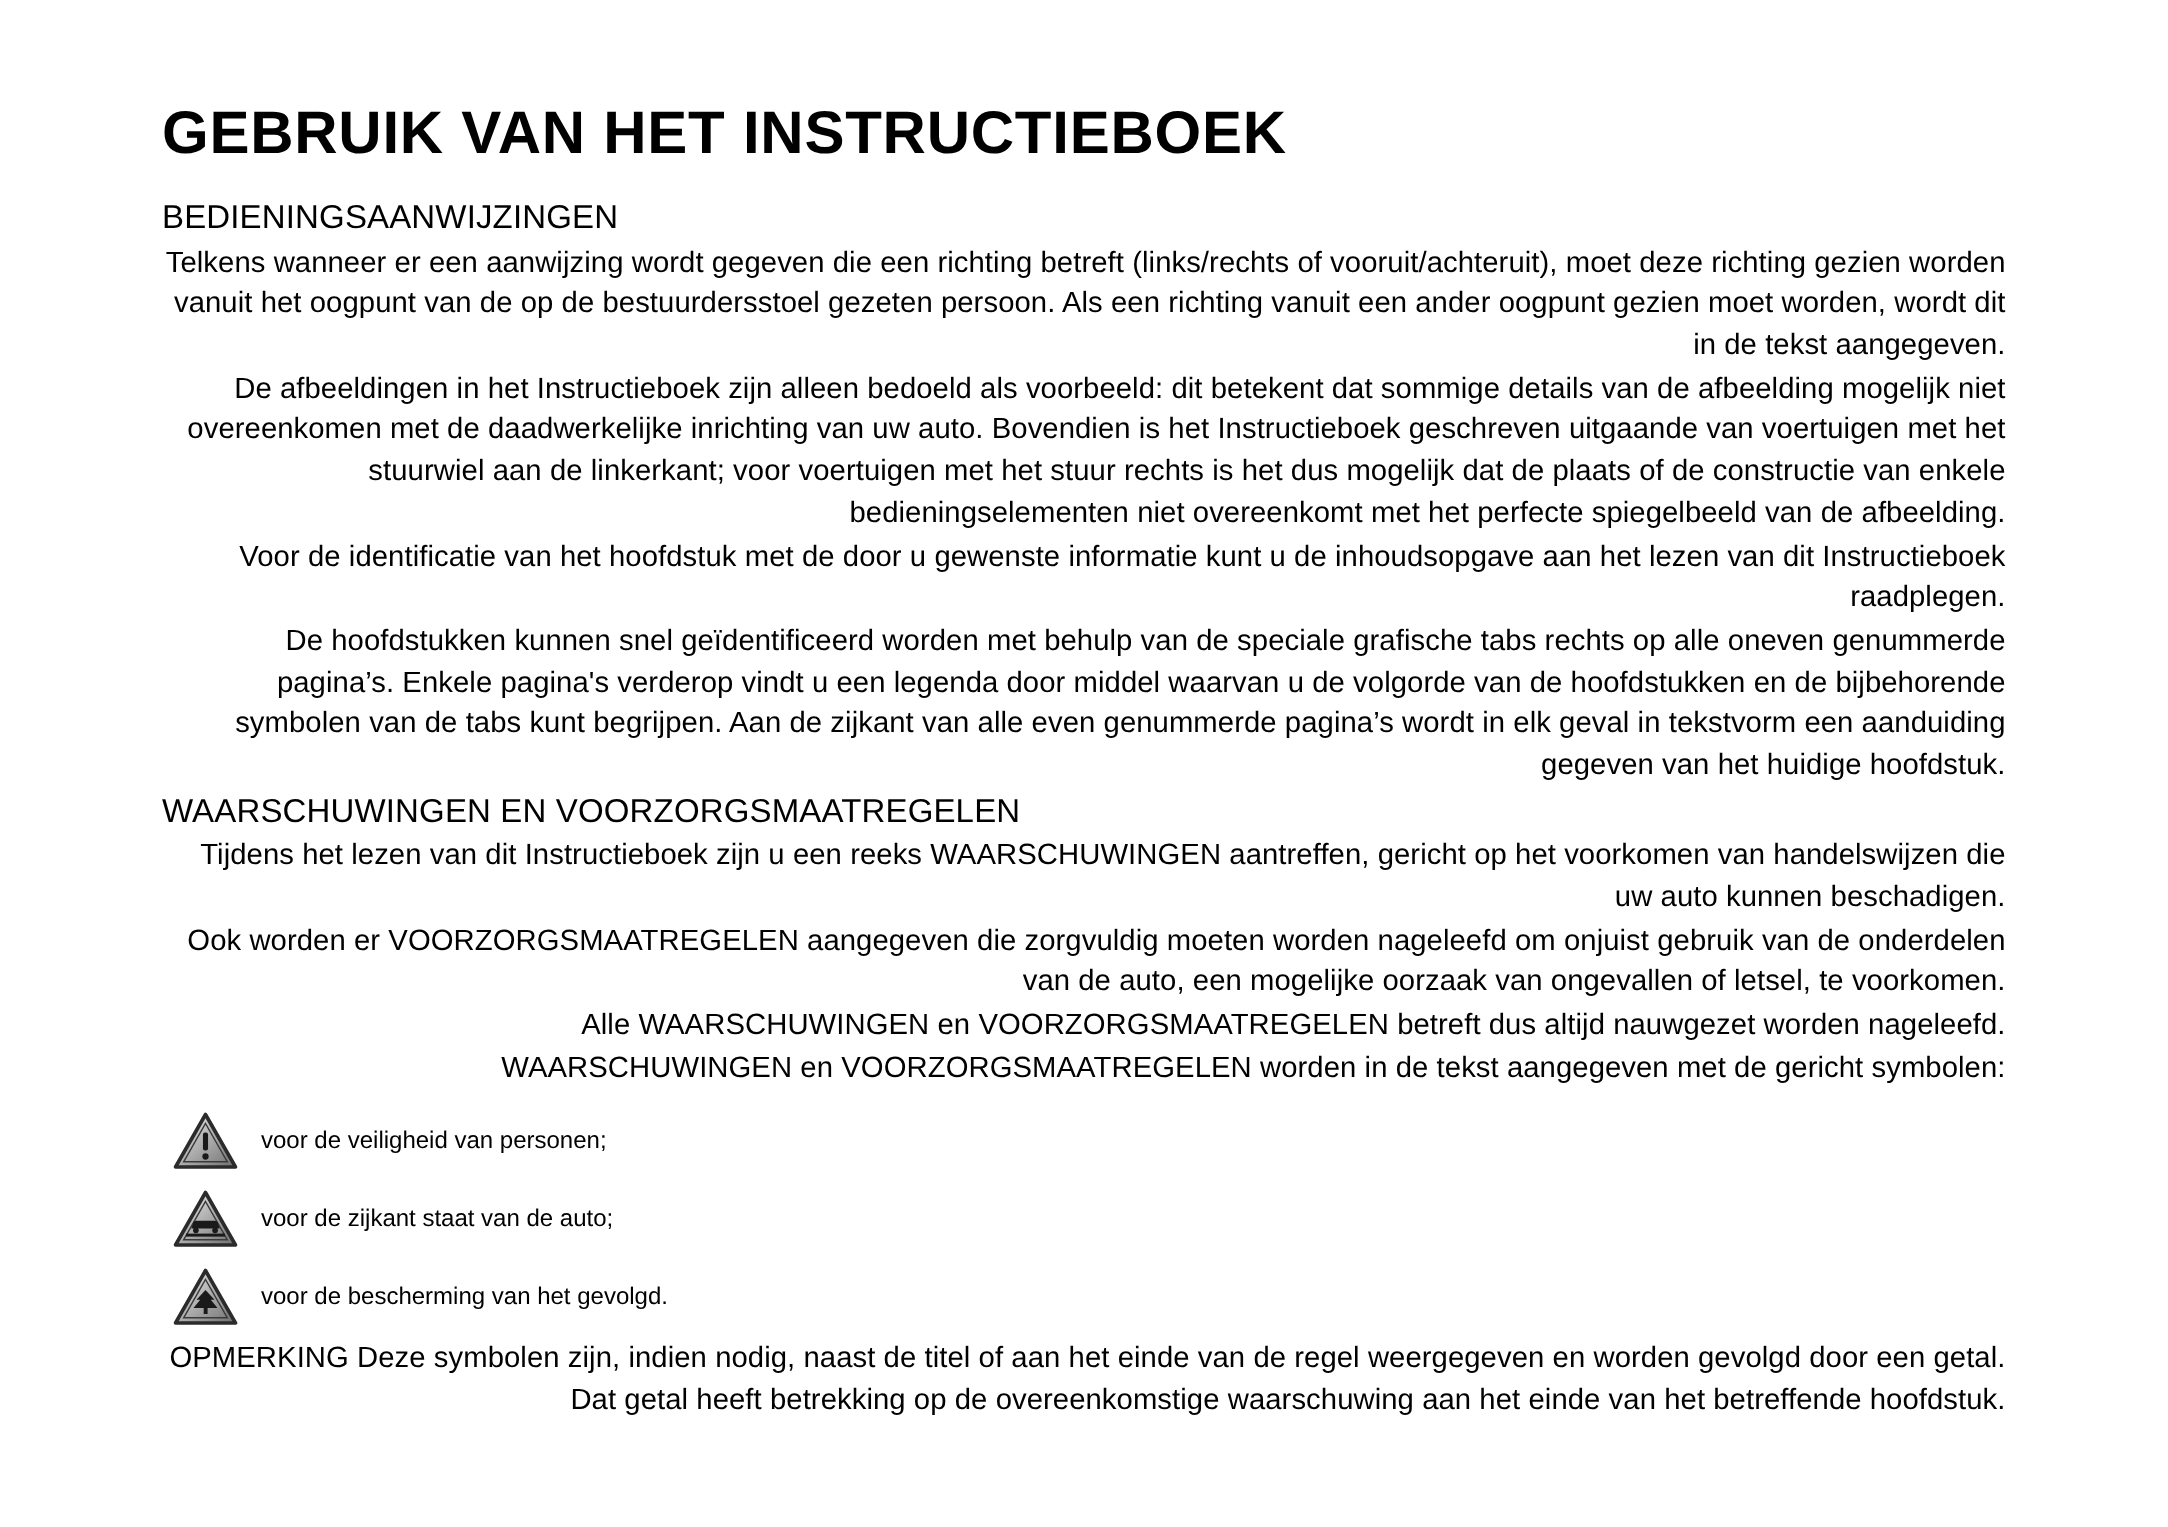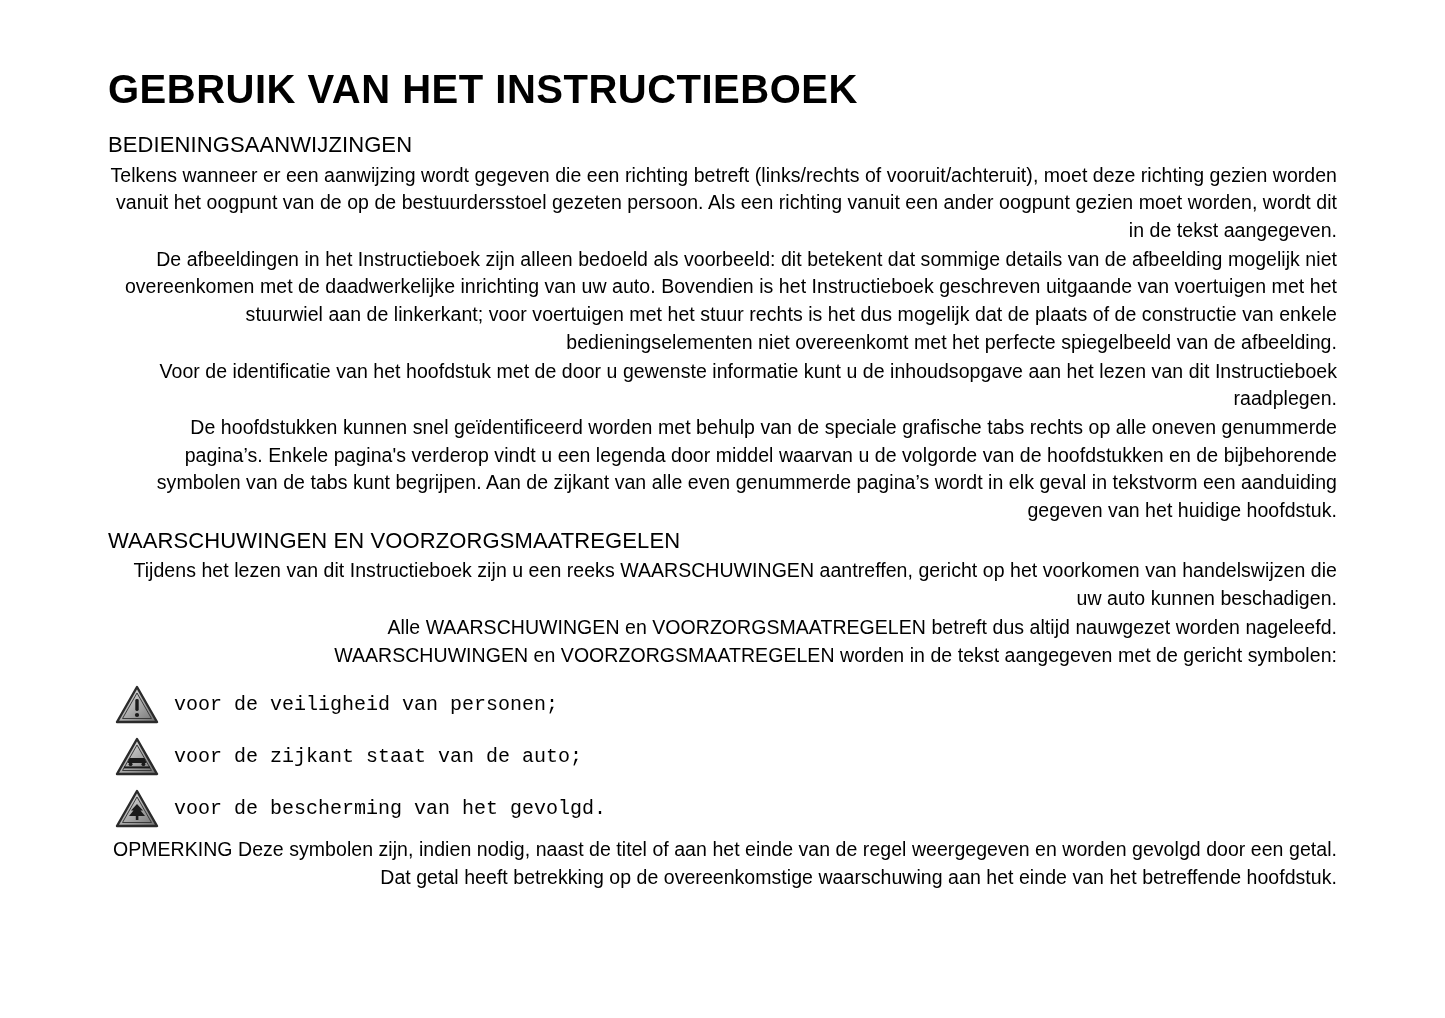--- a/index.html
+++ b/index.html
@@ -60,23 +60,22 @@
     width: 46px;
     min-width: 46px;
     height: 44px;
     margin-left: 6px;
     margin-right: 14px;
     display: flex;
     align-items: center;
     justify-content: center;
   }
   .symbol-label {
-    font-size: 20px;
+    font-size: 16px;
     line-height: 1.3;
-    font-family: Liberation Mono, monospace;
   }
   .note {
     margin-top: 24px;
   }
 </style>
 </head>
 <body>
 
 <div class="page">
 
@@ -88,20 +87,23 @@
   <p class="body-text">De afbeeldingen in het Instructieboek zijn alleen bedoeld als voorbeeld: dit betekent dat sommige details van de afbeelding mogelijk niet overeenkomen met de daadwerkelijke inrichting van uw auto. Bovendien is het Instructieboek geschreven uitgaande van voertuigen met het stuurwiel aan de linkerkant; voor voertuigen met het stuur rechts is het dus mogelijk dat de plaats of de constructie van enkele bedieningselementen niet overeenkomt met het perfecte spiegelbeeld van de afbeelding.</p>
   <p class="body-text">Voor de identificatie van het hoofdstuk met de door u gewenste informatie kunt u de inhoudsopgave aan het lezen van dit Instructieboek raadplegen.</p>
   <p class="body-text">De hoofdstukken kunnen snel geïdentificeerd worden met behulp van de speciale grafische tabs rechts op alle oneven genummerde pagina’s. Enkele pagina's verderop vindt u een legenda door middel waarvan u de volgorde van de hoofdstukken en de bijbehorende symbolen van de tabs kunt begrijpen. Aan de zijkant van alle even genummerde pagina’s wordt in elk geval in tekstvorm een aanduiding gegeven van het huidige hoofdstuk.</p>
 
   <h2 class="section-heading">WAARSCHUWINGEN EN VOORZORGSMAATREGELEN</h2>
 
   <p class="body-text">
     <span>Tijdens het lezen van dit Instructieboek zijn u een reeks </span><b>WAARSCHUWINGEN</b><span> aantreffen, gericht op het voorkomen van handelswijzen die uw auto kunnen beschadigen.</span>
   </p>
 
+  <p class="body-text">
+    <span>Ook worden er </span><b>VOORZORGSMAATREGELEN</b><span> aangegeven die zorgvuldig moeten worden nageleefd om onjuist gebruik van de onderdelen van de auto, een mogelijke oorzaak van ongevallen of letsel, te voorkomen.</span>
+  </p>
 
   <p class="body-text">
     <span>Alle </span><b>WAARSCHUWINGEN</b><span> en </span><b>VOORZORGSMAATREGELEN</b><span> betreft dus altijd nauwgezet worden nageleefd.</span>
   </p>
 
   <p class="body-text">
     <b>WAARSCHUWINGEN</b><span> en </span><b>VOORZORGSMAATREGELEN</b><span> worden in de tekst aangegeven met de gericht symbolen:</span>
   </p>
 
   <ul class="symbol-list">

